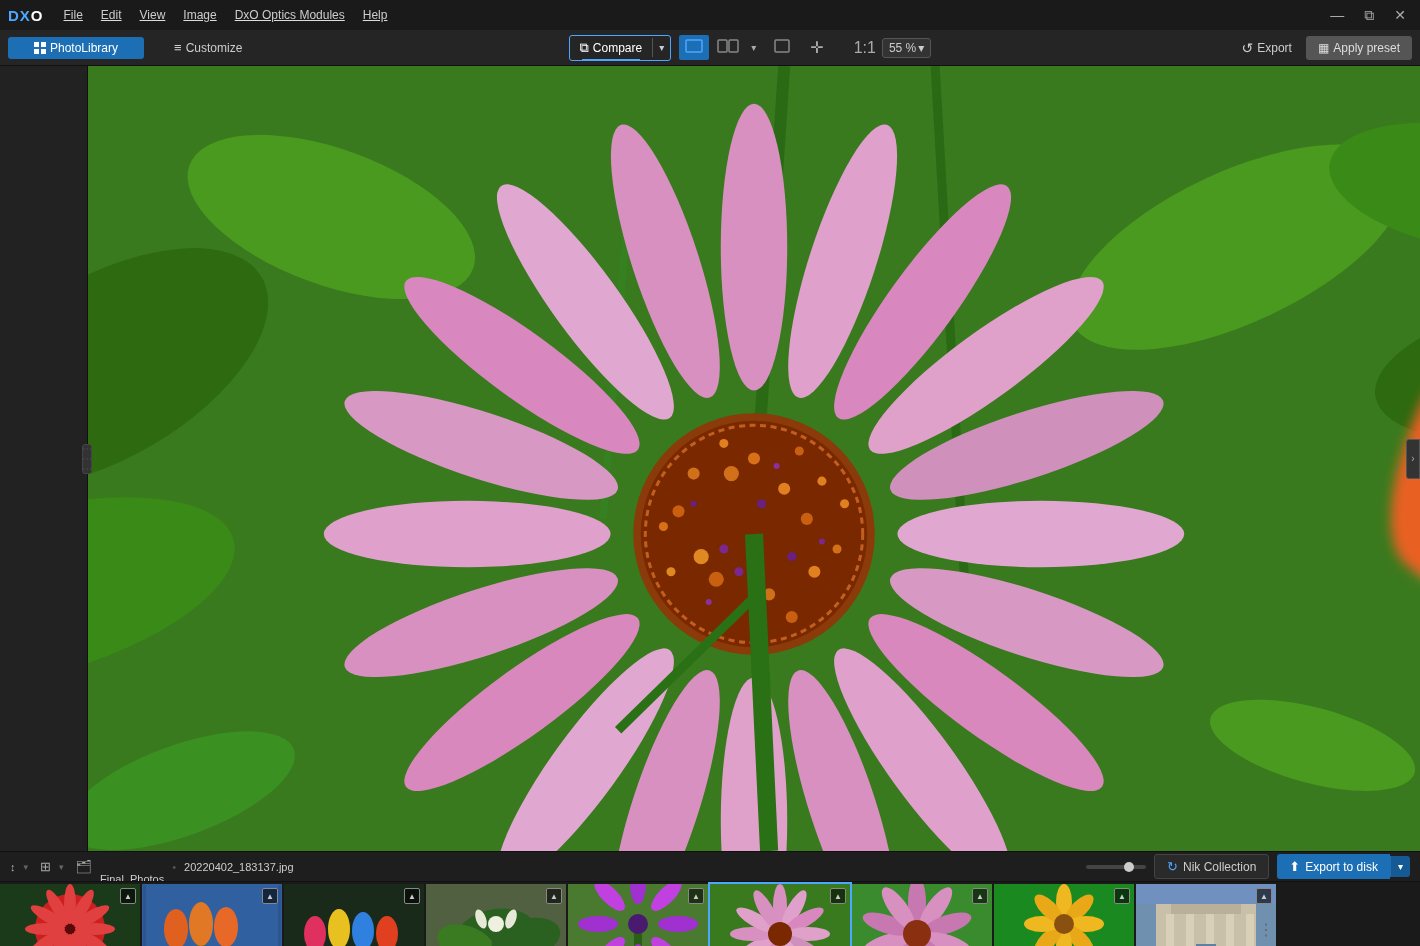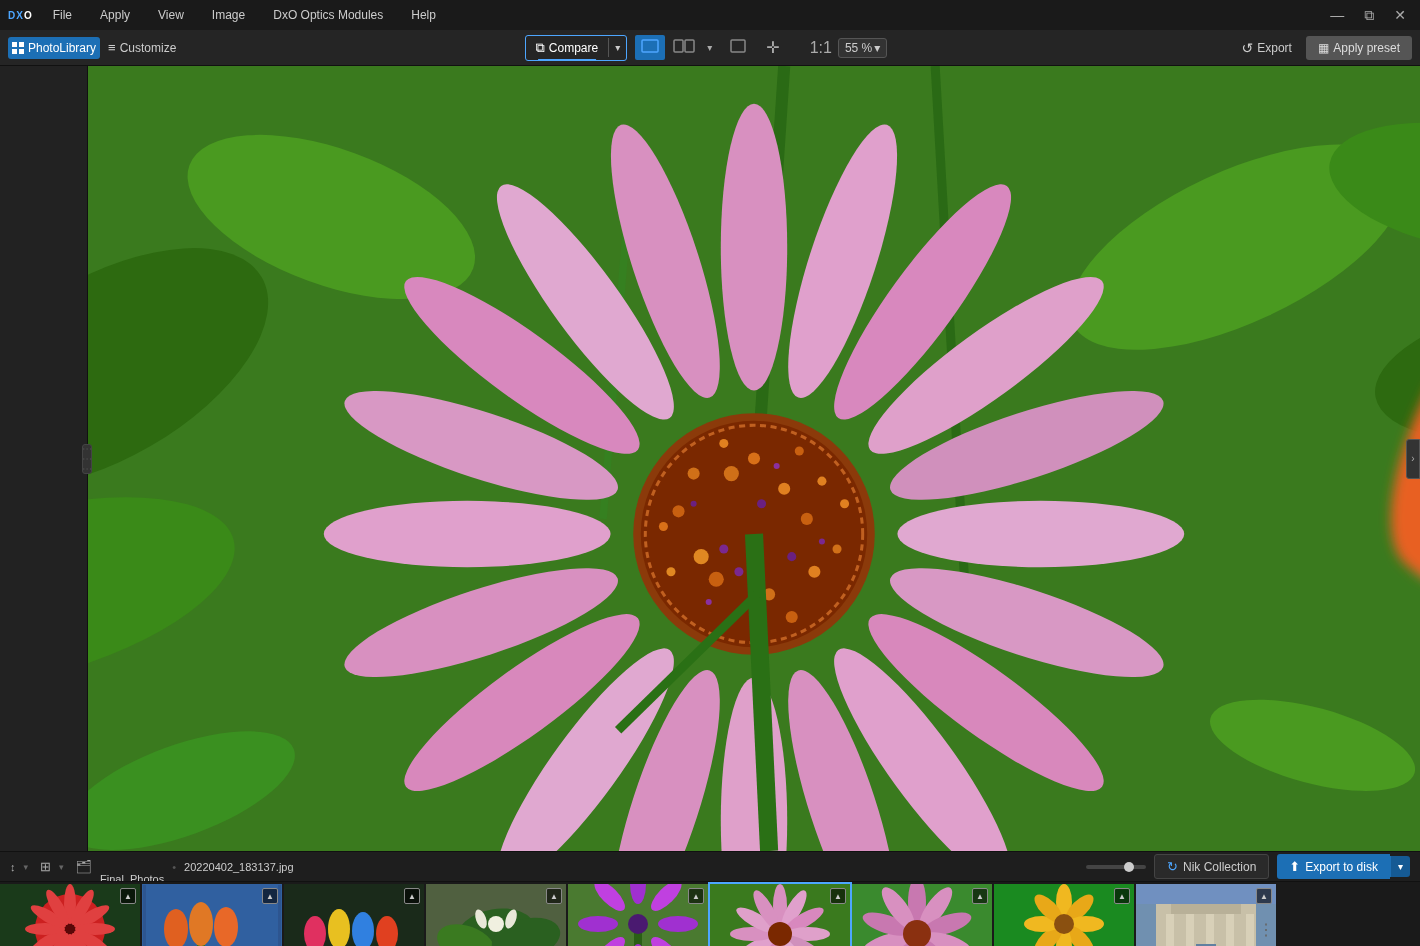--- a/index.html
+++ b/index.html
@@ -24,26 +24,27 @@
       justify-content: space-between;
     }
     #titlebar-left {
       display: flex;
       align-items: center;
       gap: 12px;
     }
     .logo-dxo {
       color: #fff;
       font-weight: bold;
-      font-size: 10px;
+      font-size: 15px;
       letter-spacing: 1px;
     }
     .menu-bar {
       display: flex;
-      gap: 12px;
+      gap: 2px;
+      text-decoration: underline;
     }
     .menu-item {
       color: #ccc;
       padding: 2px 8px;
       cursor: pointer;
       font-size: 12px;
     }
     .titlebar-controls {
       display: flex;
       gap: 8px;
@@ -63,21 +64,21 @@
       display: flex;
       align-items: center;
       padding: 0 8px;
       gap: 4px;
       border-bottom: 1px solid #111;
     }
     .toolbar-btn {
       display: flex;
       align-items: center;
       gap: 4px;
-      padding: 4px 4px;
+      padding: 4px 26px;
       border-radius: 3px;
       cursor: pointer;
       font-size: 12px;
       color: #ccc;
       background: transparent;
       border: none;
     }
     .photolibrary-btn {
       background: #1c6fb5;
       color: #fff;
@@ -391,21 +392,21 @@
 </head>
 <body>
 
 <div id="titlebar">
   <div id="titlebar-left">
     <span class="logo-dxo">
       <span style="color:#4da6ff; font-weight:900;">DX</span><span style="color:#fff;">O</span>
     </span>
     <div class="menu-bar">
       <span class="menu-item">File</span>
-      <span class="menu-item">Apply</span>
+      <span class="menu-item">Edit</span>
       <span class="menu-item">View</span>
       <span class="menu-item">Image</span>
       <span class="menu-item">DxO Optics Modules</span>
       <span class="menu-item">Help</span>
     </div>
   </div>
   <div class="titlebar-controls">
     <span class="titlebar-btn">—</span>
     <span class="titlebar-btn">⧉</span>
     <span class="titlebar-btn close-btn">✕</span>

